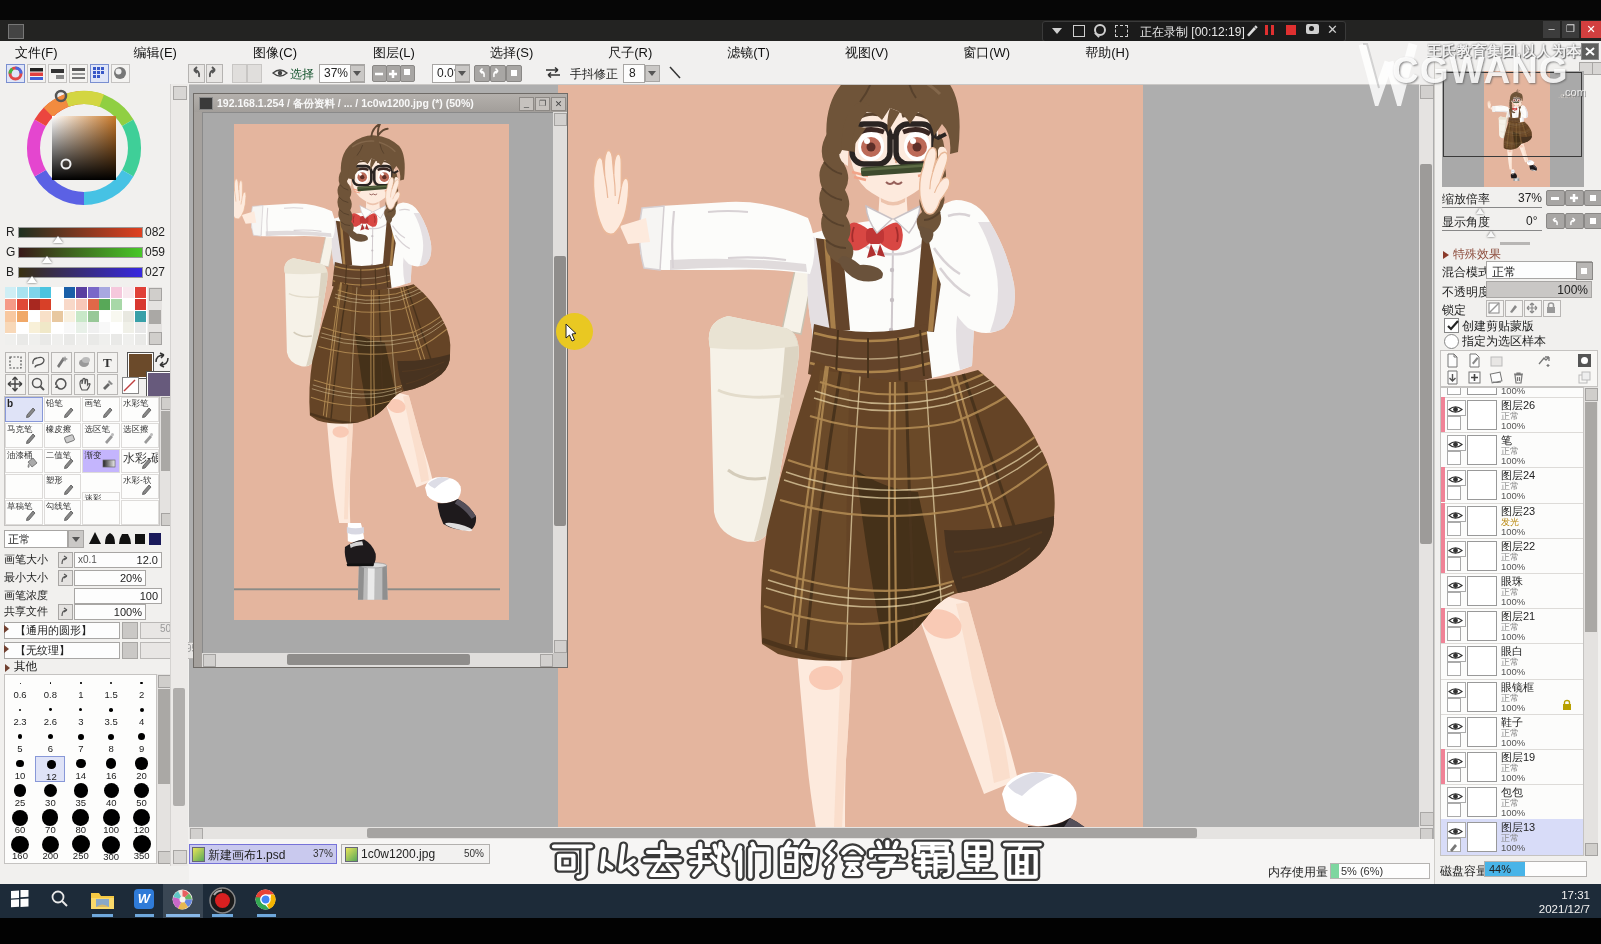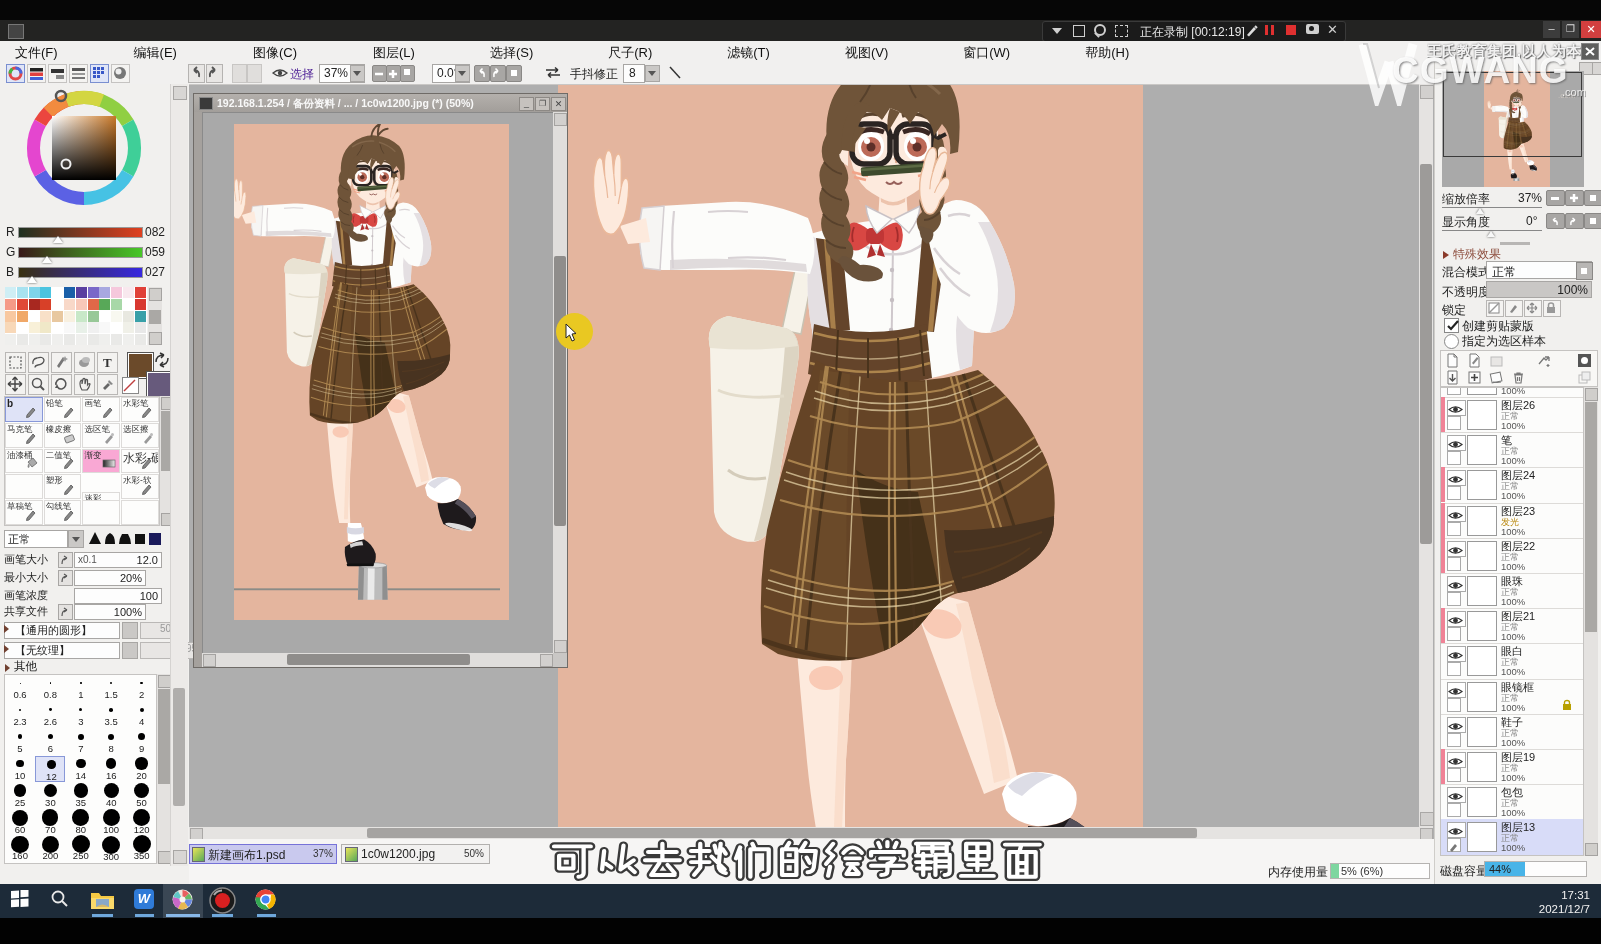--- a/index.html
+++ b/index.html
@@ -83,21 +83,21 @@
       </svg></div>
     <div class="ab" style="left:206px;top:64px;width:15px;height:17px;background:#e8e6e4;border:1px solid #b5b3b1;"><svg width="13" height="15">
         <path d="M3,12 Q2,5 8,5 M8,5 L5,2 M8,5 L5,8" stroke="#555" stroke-width="1.8" fill="none"></path>
       </svg></div>
     <div class="ab" style="left:232px;top:64px;width:13px;height:17px;background:#e0deDC;border:1px solid #c8c6c4;"></div>
     <div class="ab" style="left:247px;top:64px;width:13px;height:17px;background:#e0deDC;border:1px solid #c8c6c4;"></div>
     <svg class="ab" style="left:272px;top:67px;" width="16" height="12">
       <path d="M1,6 Q8,0 15,6 Q8,12 1,6 Z" fill="none" stroke="#444" stroke-width="1.3"></path>
       <circle cx="8" cy="6" r="2.2" fill="#444"></circle>
     </svg>
-    <div class="ab nosel" style="left:290px;top:66px;font-size:12px;color:#4c1d95;">选择</div>
+    <div class="ab nosel" style="left:290px;top:66px;font-size:12px;color:#14532d;">选择</div>
     <div class="ab" style="left:319px;top:64px;width:44px;height:17px;background:#fdfdfd;border:1px solid #a8a6a4;">
       <div class="ab nosel" style="left:4px;top:1px;font-size:12px;color:#222;">37%</div>
     </div>
     <div class="ab" style="left:350px;top:65px;width:13px;height:15px;background:#cac8c6;border:1px solid #a8a6a4;">
       <div class="ab" style="left:2px;top:5px;width:0;height:0;border-left:4px solid transparent;border-right:4px solid transparent;border-top:5px solid #555;"></div>
     </div>
     <div class="ab" style="left:372px;top:65px;width:13px;height:15px;background:#a8a6a4;border:1px solid #8a8886;border-radius:2px;"><svg width="12" height="12">
         <path d="M2,6 H10" stroke="#fff" stroke-width="2.5"></path>
       </svg></div>
     <div class="ab" style="left:386px;top:65px;width:13px;height:15px;background:#a8a6a4;border:1px solid #8a8886;border-radius:2px;"><svg width="12" height="12">
@@ -351,21 +351,21 @@
           <path d="M4,7 L9,3 L13,8 L8,12 Z" fill="#aaa" stroke="#666" stroke-width="0.8"></path>
           <path d="M4,9 Q3,12 4.5,13 Q6,12 5.5,9.5 Z" fill="#888"></path>
         </svg>
       </div>
       <div class="ab" style="left:43.7px;top:364.6px;width:37.7px;height:24.8px;background:#fdfdfc;border:1px solid #dddbd9;box-sizing:border-box;overflow:hidden;">
         <div class="ab nosel" style="left:1px;top:0px;font-size:8.5px;color:#333;">二值笔</div>
         <svg class="ab" style="right:2px;bottom:1px;" width="16" height="16">
           <path d="M3,11 L9,4 L11,6 L5,13 L2.5,13.5 Z" fill="#888" stroke="#555" stroke-width="0.8"></path>
         </svg>
       </div>
-      <div class="ab" style="left:82.4px;top:364.6px;width:37.7px;height:24.8px;background:#f9a8d4;border:1px solid #dddbd9;box-sizing:border-box;overflow:hidden;text-align:center;">
+      <div class="ab" style="left:82.4px;top:364.6px;width:37.7px;height:24.8px;background:#c4b5fd;border:1px solid #dddbd9;box-sizing:border-box;overflow:hidden;text-align:center;">
         <div class="ab nosel" style="left:1px;top:0px;font-size:8.5px;color:#333;">渐变</div>
         <svg class="ab" style="right:2px;bottom:1px;" width="16" height="16">
           <defs>
             <linearGradient id="gbr" x1="0" y1="0" x2="1" y2="0">
               <stop offset="0" stop-color="#222"></stop>
               <stop offset="1" stop-color="#eee"></stop>
             </linearGradient>
           </defs>
           <rect x="2" y="5" width="12" height="7" fill="url(#gbr)" stroke="#666" stroke-width="0.7"></rect>
         </svg>

